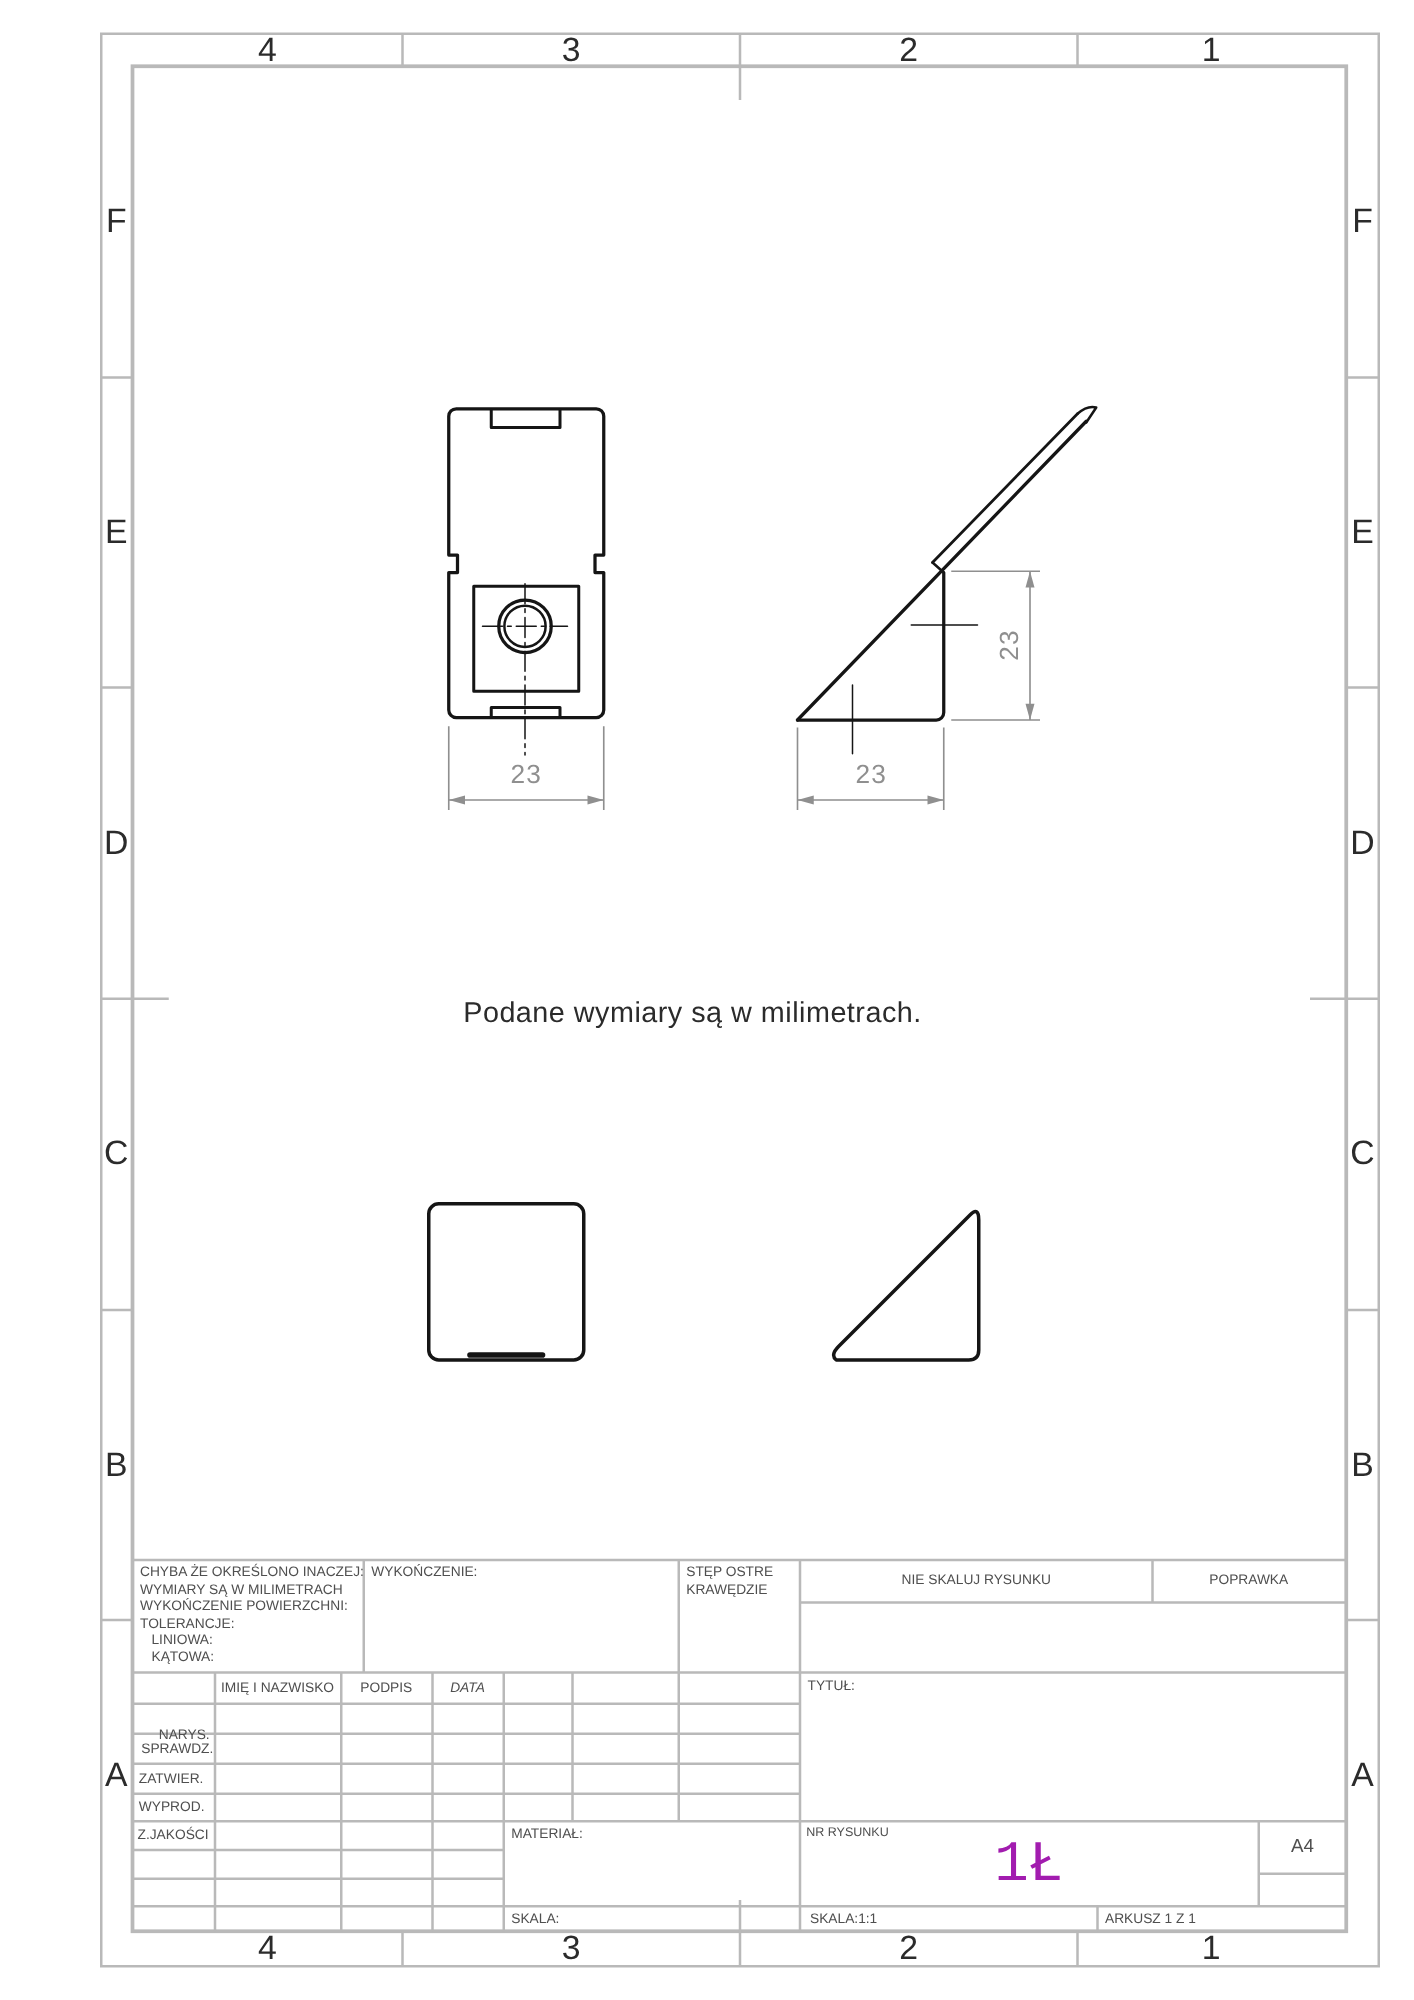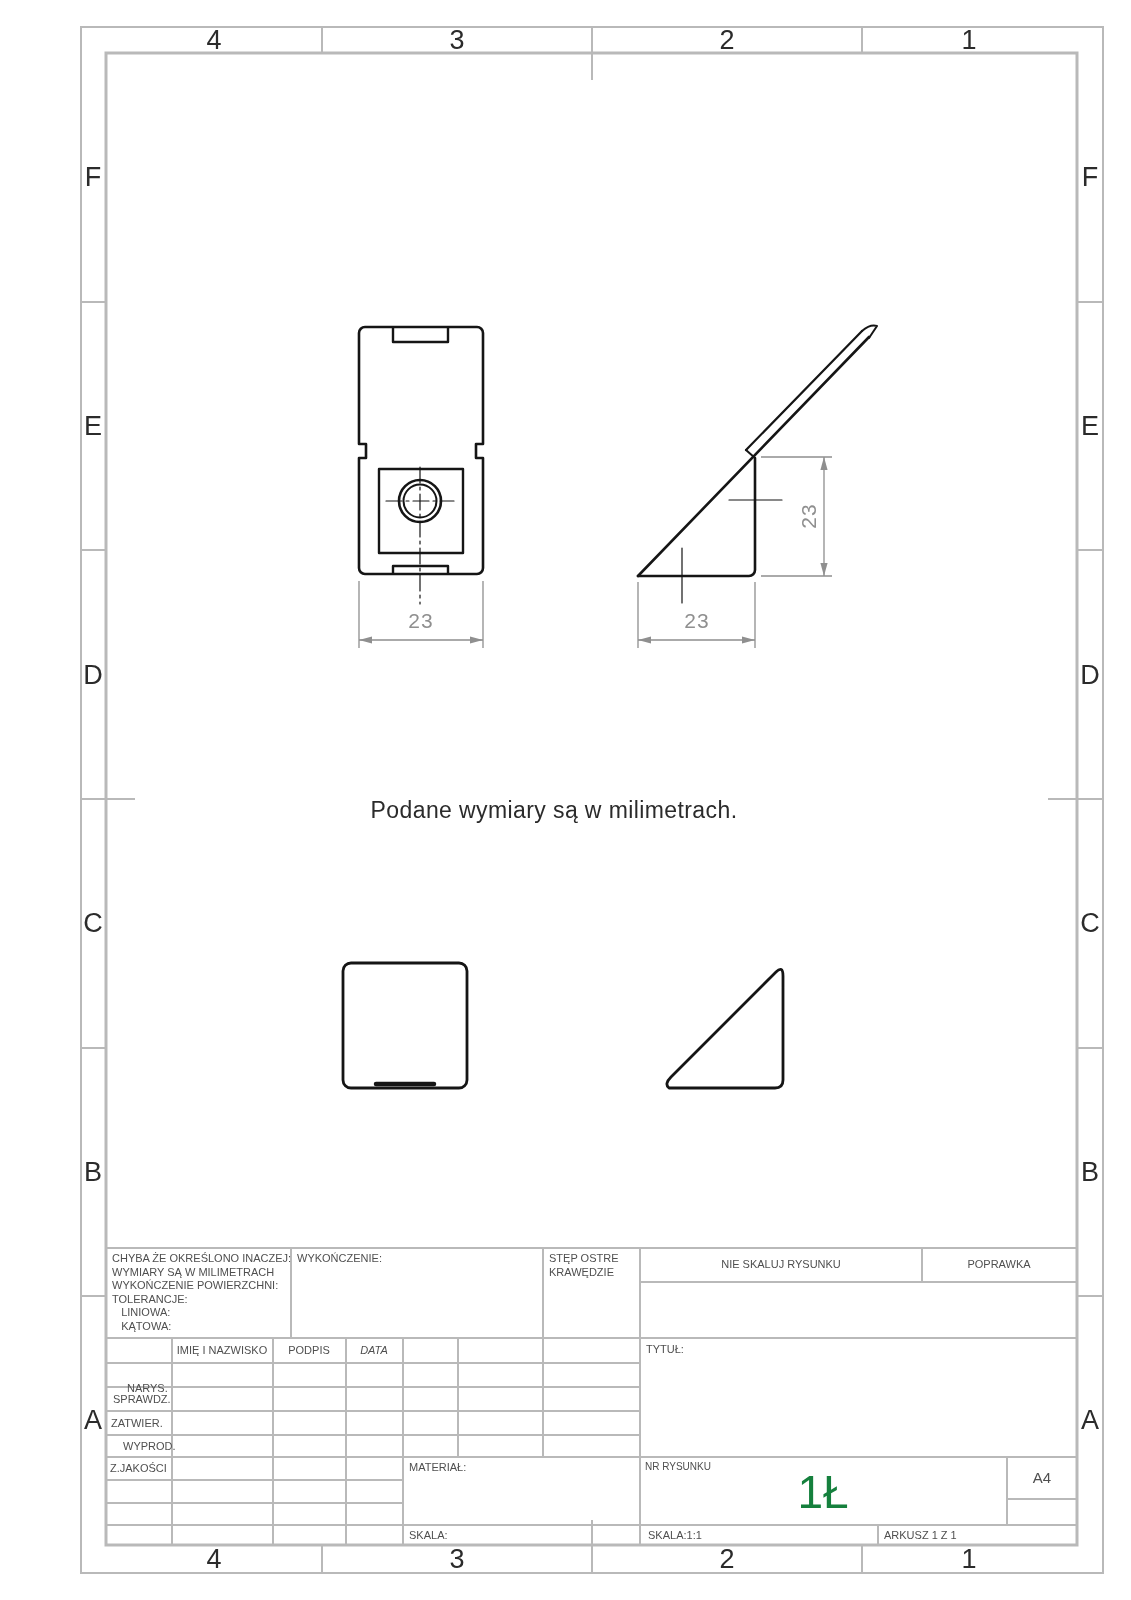--- a/index.html
+++ b/index.html
@@ -25,21 +25,21 @@
     position:absolute;color:var(--dimension);font-size:21px;line-height:21px;
     transform:translate(-50%,-50%);letter-spacing:1px;
   }
   .dim.rot{transform:translate(-50%,-50%) rotate(-90deg);}
   .note{
     position:absolute;left:554px;top:810px;transform:translate(-50%,-50%);
     color:var(--zonetext);font-size:23px;white-space:nowrap;letter-spacing:0.4px;
   }
   .big-no{
     position:absolute;left:823px;top:1492px;transform:translate(-50%,-50%);
-    color:#15803d;font-size:46px;white-space:nowrap;
+    color:#a21caf;font-size:46px;white-space:nowrap;font-family:Liberation Mono, monospace;
   }
   .a4{
     position:absolute;left:1042px;top:1477px;transform:translate(-50%,-50%);
     color:var(--text);font-size:15px;white-space:nowrap;
   }
 </style>
 </head>
 <body>
 
 <div class="sheet">
@@ -167,21 +167,21 @@
   <div class="txt center" style="left:781px;top:1265px;">NIE SKALUJ RYSUNKU</div>
   <div class="txt center" style="left:999px;top:1265px;">POPRAWKA</div>
 
   <div class="txt center" style="left:222px;top:1351px;">IMIĘ I NAZWISKO</div>
   <div class="txt center" style="left:309px;top:1351px;">PODPIS</div>
   <div class="txt center" style="left:374px;top:1351px;font-style:italic;">DATA</div>
 
   <div class="txt" style="left:127px;top:1369px;margin-top:13px;">NARYS.</div>
   <div class="txt" style="left:113px;top:1393px;">SPRAWDZ.</div>
   <div class="txt" style="left:111px;top:1417px;">ZATWIER.</div>
-  <div class="txt" style="left:111px;top:1440px;margin-left:12px;">WYPROD.</div>
+  <div class="txt" style="left:111px;top:1440px;">WYPROD.</div>
   <div class="txt" style="left:110px;top:1462px;">Z.JAKOŚCI</div>
 
   <div class="txt" style="left:409px;top:1461px;">MATERIAŁ:</div>
   <div class="txt" style="left:409px;top:1529px;">SKALA:</div>
   <div class="txt" style="left:646px;top:1343px;">TYTUŁ:</div>
   <div class="txt" style="left:645px;top:1460px;font-size:10px;">NR RYSUNKU</div>
   <div class="big-no">1Ł</div>
   <div class="a4">A4</div>
   <div class="txt" style="left:648px;top:1529px;">SKALA:1:1</div>
   <div class="txt" style="left:884px;top:1529px;">ARKUSZ 1 Z 1</div>

